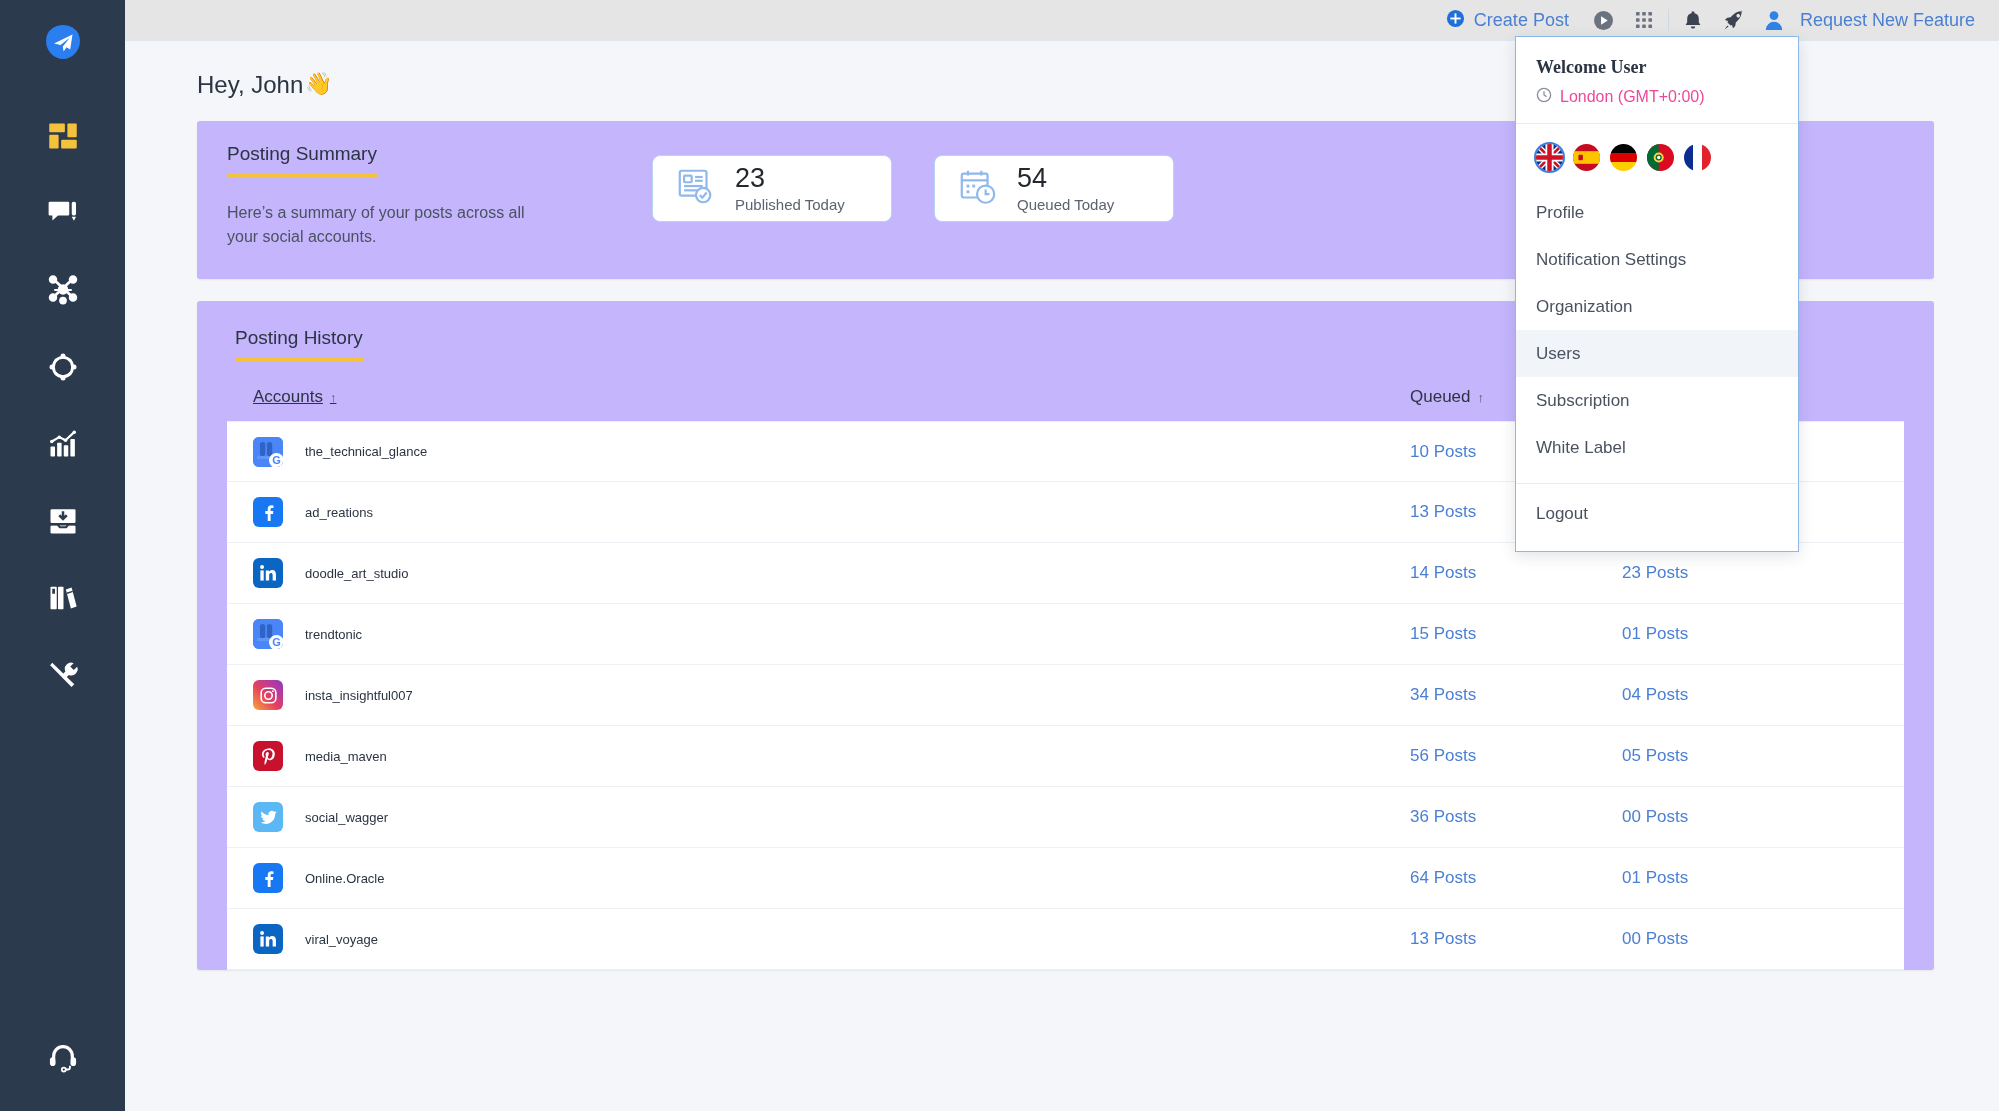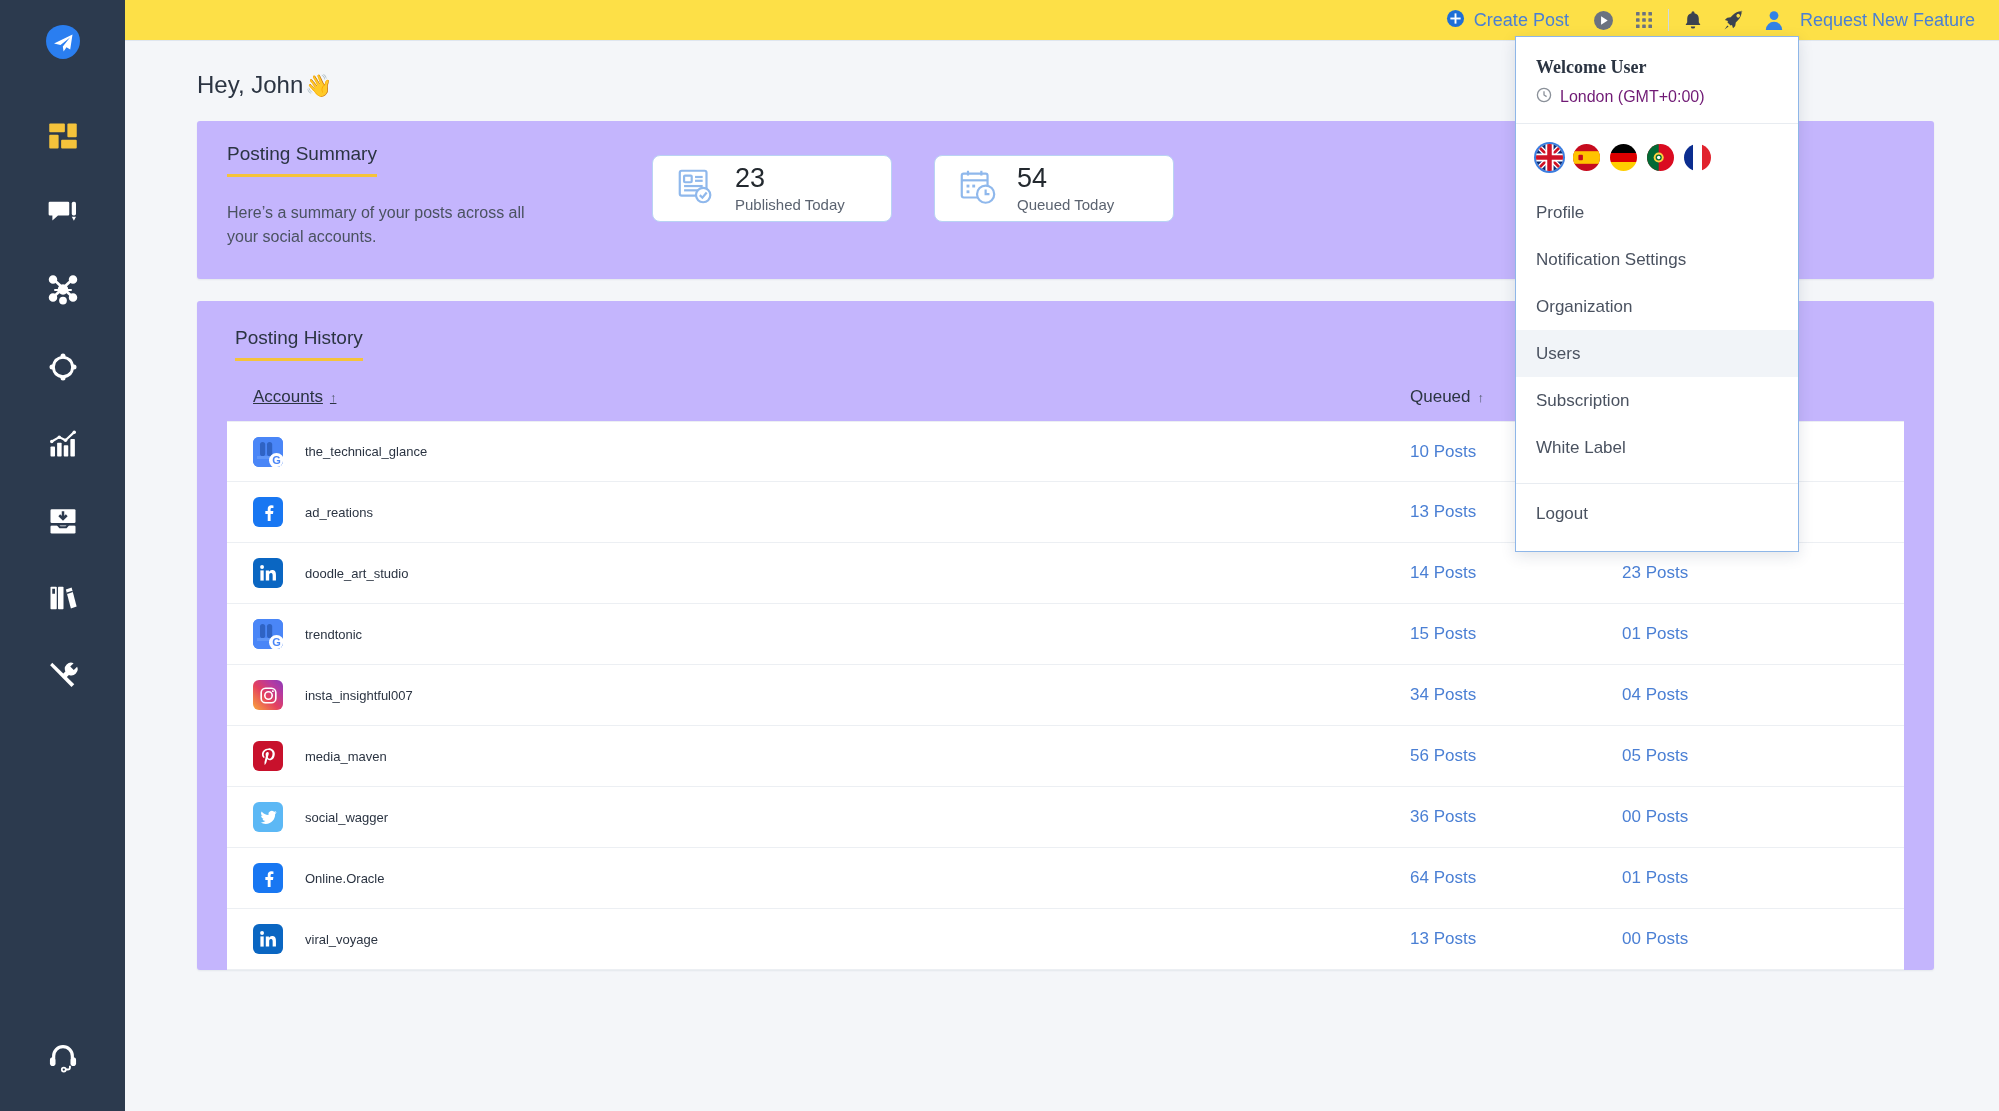--- a/index.html
+++ b/index.html
@@ -28,39 +28,39 @@
   }
   .sb-item svg { display: block; }
   .sb-bottom { position: absolute; bottom: 34px; left: 0; width: 125px;
                display: flex; justify-content: center; }
 
   
   .main { flex: 1; height: 1111px; position: relative; background: #f4f6f9; }
 
   
   .topbar {
-    height: 41px; background: #fde047;
+    height: 41px; background: #e5e5e5;
     border-bottom: 1px solid #dfe6ef;
     display: flex; align-items: center; justify-content: flex-end;
     padding-right: 24px;
     position: relative; z-index: 5;
   }
   .tb-create { display: flex; align-items: center; gap: 9px; cursor: pointer; }
   .tb-create-label { color: #4a7fd4; font-size: 18px; }
   .tb-icon { display: flex; align-items: center; justify-content: center; cursor: pointer; }
   .tb-sep { width: 1px; height: 22px; background: #cfd8e3; margin: 0 14px; }
   .tb-gap { width: 24px; }
   .tb-gap-sm { width: 20px; }
   .tb-request { color: #4a7fd4; font-size: 18px; margin-left: 16px; cursor: pointer; }
 
   
   .greeting {
     font-size: 24px; color: #2b3442;
     padding: 30px 0 0 72px;
-    display: flex; align-items: flex-end; gap: 2px;
+    display: flex; align-items: flex-start; gap: 2px;
   }
   .wave { font-size: 22px; }
 
   
   .panel {
     background: #c4b5fd;
     border-radius: 3px;
     margin: 22px 65px 0 72px;
     box-shadow: 0 1px 2px rgba(20,40,70,.07);
     position: relative;
@@ -135,21 +135,21 @@
     top: 36px; right: 200px;
     width: 284px;
     background: #ffffff;
     border: 1px solid #8eb6e8;
     box-shadow: 0 4px 14px rgba(30,50,80,.13);
     z-index: 40;
   }
   .dd-head { padding: 20px 20px 16px 20px; border-bottom: 1px solid #e8ecf1; }
   .dd-welcome { font-size: 18px; color: #2b3442; font-weight: 700; font-family: Liberation Serif, serif; }
   .dd-tz { margin-top: 9px; display: flex; align-items: center; gap: 8px;
-           font-size: 16px; color: #701a75; }
+           font-size: 16px; color: #ec4899; }
   .dd-flags { display: flex; align-items: center; gap: 10px; padding: 20px 20px 18px 20px; }
   .flag { width: 27px; height: 27px; border-radius: 50%; overflow: hidden; position: relative;
           cursor: pointer; flex: 0 0 27px; }
   .flag.sel { box-shadow: 0 0 0 2px #3b7de0; }
   .dd-item {
     padding: 10px 20px; font-size: 17px; color: #4a5260; cursor: pointer; line-height: 27px;
   }
   .dd-item.active { background: #f1f4f8; }
   .dd-sep { height: 1px; background: #e8ecf1; margin: 12px 0 6px 0; }
   .dd-foot { padding-bottom: 14px; }

